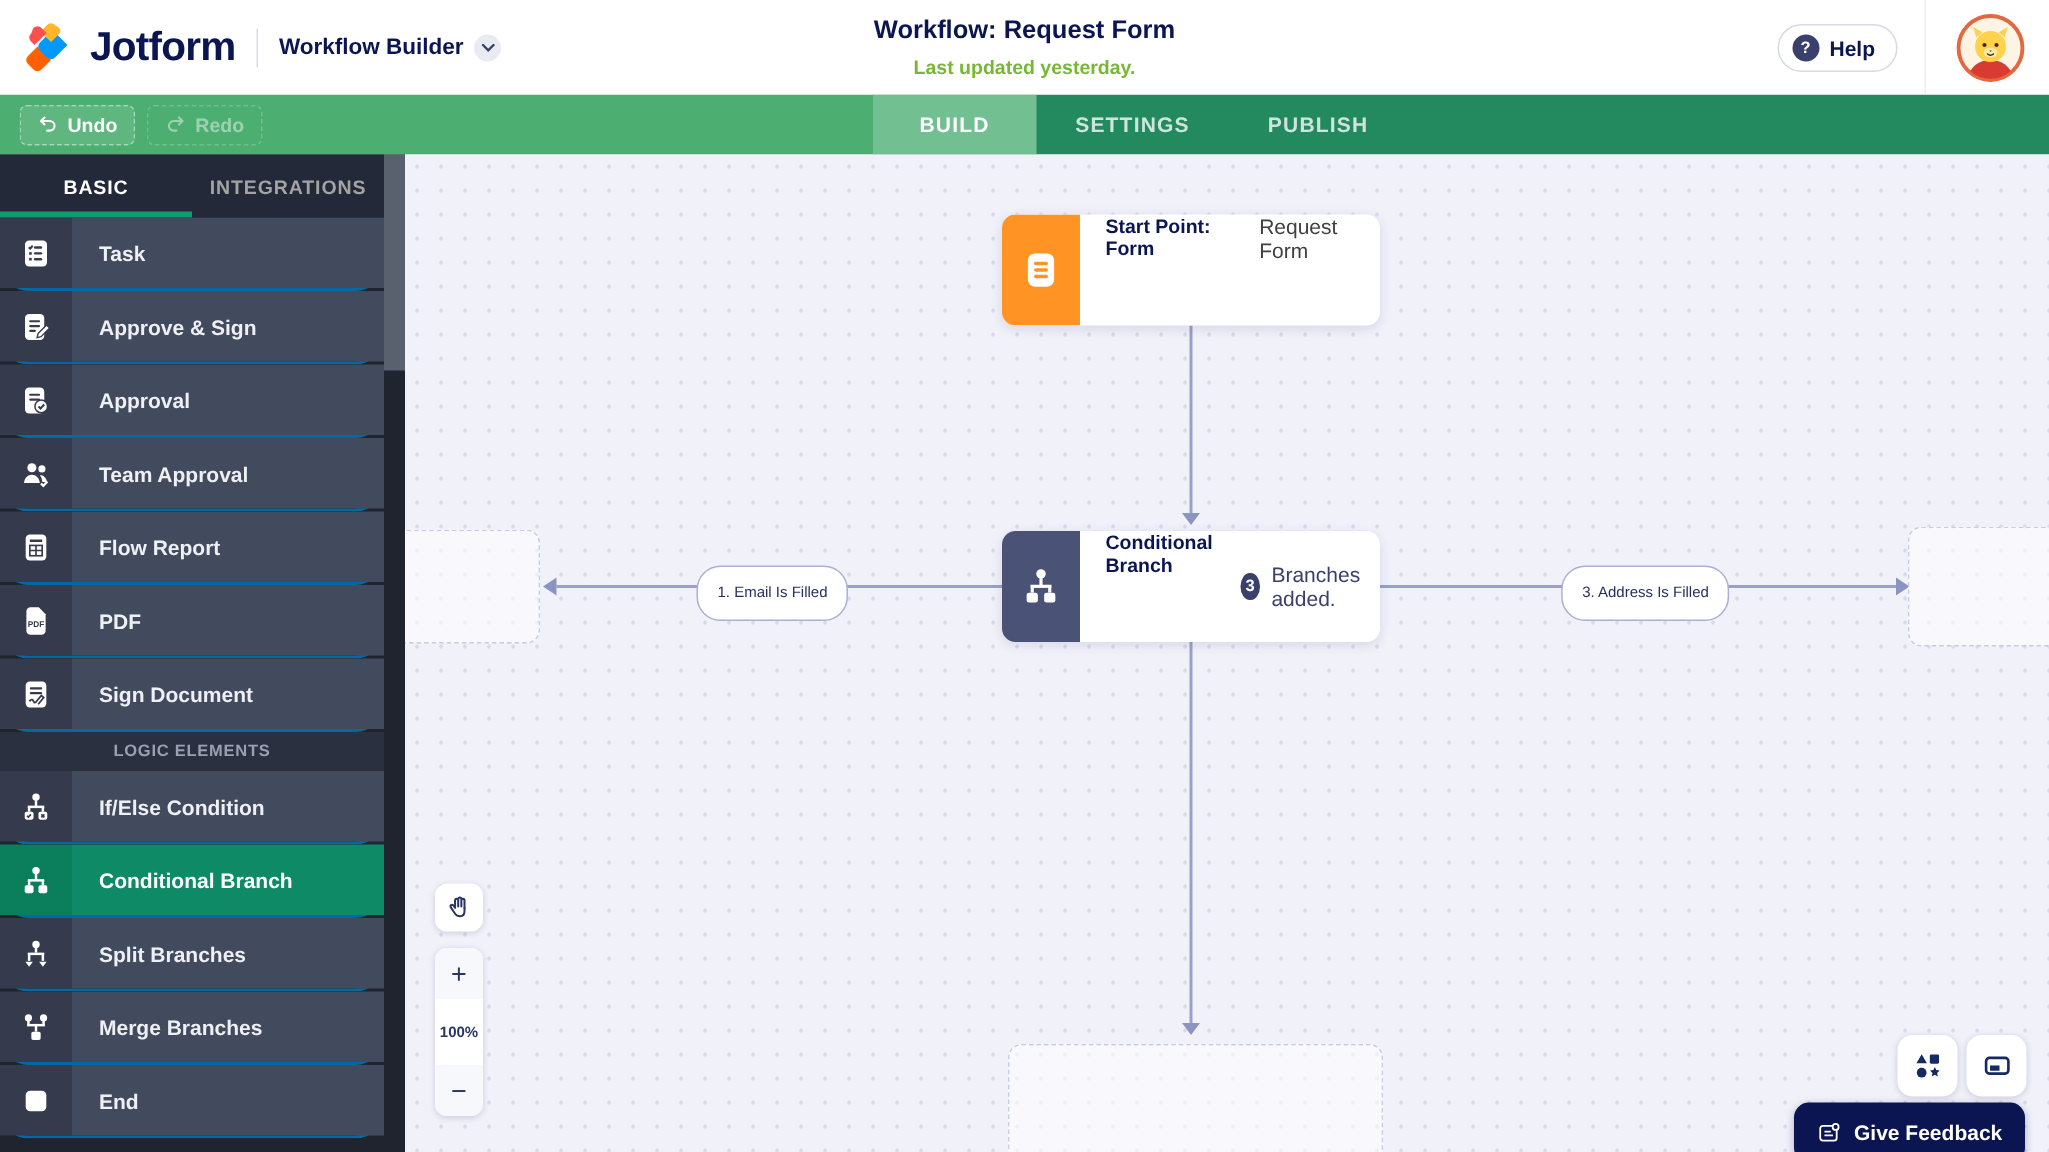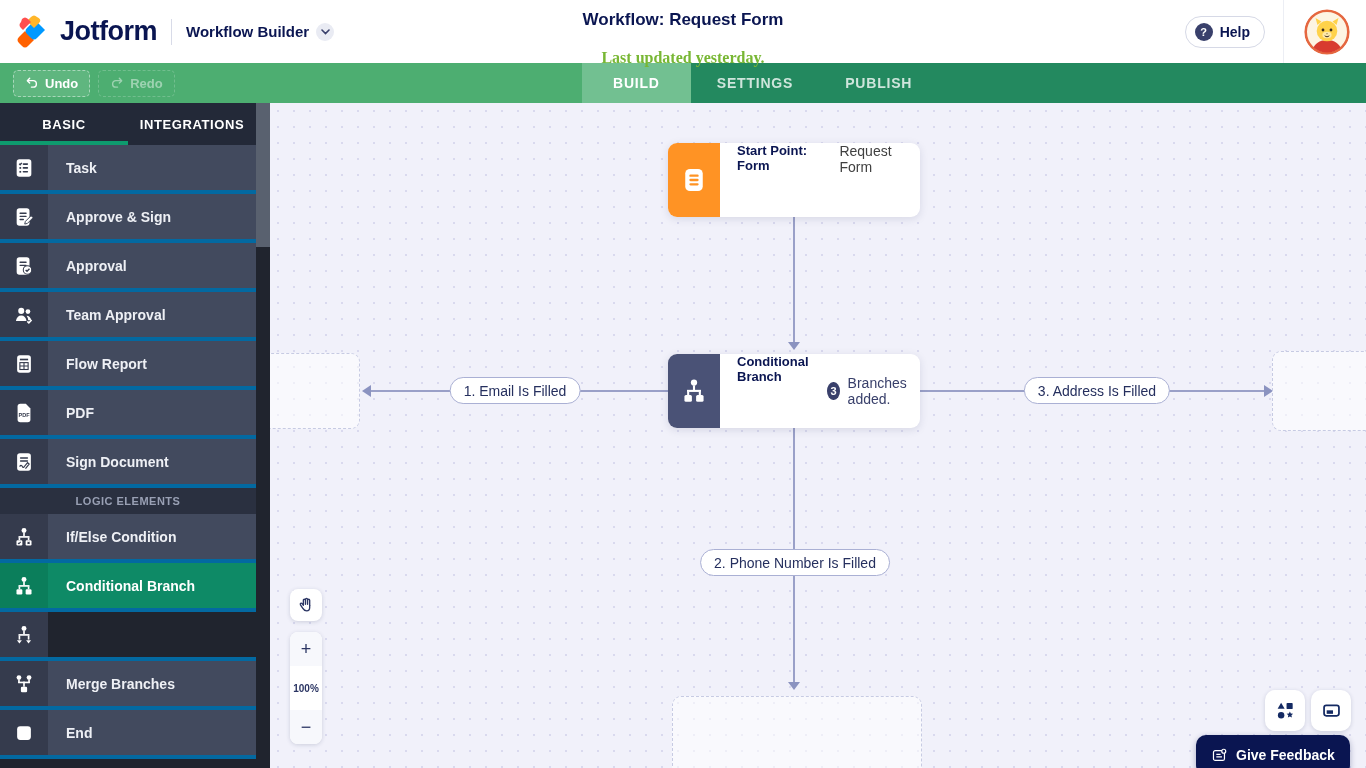--- a/index.html
+++ b/index.html
@@ -10,21 +10,21 @@
   .header{height:63px;position:relative;display:flex;align-items:center;background:#fff;}
   .brand-wrap{display:flex;align-items:center;padding-left:15px;}
   .brand-logo{width:36px;height:36px;margin-right:9px;}
   .brand-name{font-size:27px;font-weight:800;color:#0a1551;letter-spacing:-.5px;}
   .hdr-divider{width:1px;height:26px;background:#d8dbe8;margin:0 14px;}
   .product-name{font-size:15px;font-weight:600;color:#0a1551;}
   .chev-circle{width:18px;height:18px;border-radius:50%;background:#e9ebf3;display:flex;
     align-items:center;justify-content:center;margin-left:7px;cursor:pointer;}
   .hdr-center{position:absolute;left:0;right:0;top:10px;text-align:center;pointer-events:none;}
   .hdr-title{font-size:17px;font-weight:700;color:#0a1551;}
-  .hdr-sub{font-size:16px;font-weight:600;color:#78b734;margin-top:19px;font-family:Liberation Serif, serif;}
+  .hdr-sub{font-size:13px;font-weight:600;color:#78b734;margin-top:7px;}
   .hdr-right{position:absolute;right:0;top:0;height:63px;display:flex;align-items:center;}
   .help-btn{display:flex;align-items:center;gap:7px;border:1px solid #d6d9e6;border-radius:999px;
     padding:6px 14px 6px 9px;font-size:14px;font-weight:600;color:#0a1551;cursor:pointer;background:#fff;}
   .help-q{width:18px;height:18px;border-radius:50%;background:#39406b;color:#fff;font-size:11px;
     font-weight:700;display:flex;align-items:center;justify-content:center;}
   .hdr-vline{width:1px;height:63px;background:#eceef4;margin:0 20px 0 18px;}
   .avatar{width:46px;height:46px;margin-right:16px;cursor:pointer;border-radius:50%;}
 
   
   .toolbar{height:40px;display:flex;}
@@ -39,24 +39,24 @@
   .tb-tab.active{background:#72c091;color:#fff;padding:0 31px;text-align:center;}
 
   
   .main{display:flex;height:665px;}
 
   
   .sidebar{width:270px;background:#20242e;position:relative;flex-shrink:0;}
   .side-inner{width:256px;}
   .side-tabs{height:42px;background:#232938;display:flex;position:relative;}
   .side-tab{flex:1;display:flex;align-items:center;justify-content:center;font-size:13px;
-    font-weight:700;letter-spacing:.6px;cursor:pointer;color:#ffffff;}
+    font-weight:700;letter-spacing:.6px;cursor:pointer;color:#a3a3a3;}
   .side-tab.active{color:#fff;}
   .side-underline{position:absolute;left:0;bottom:0;width:128px;height:4px;background:#0e9b6e;}
-  .srow{display:flex;height:49px;border-bottom:4px solid #0369a1;cursor:pointer;}
+  .srow{display:flex;height:49px;border-bottom:2px solid #0369a1;cursor:pointer;border-radius:19px;}
   .srow .ic{width:48px;background:#353b4d;display:flex;align-items:center;justify-content:center;flex-shrink:0;}
   .srow .lb{flex:1;background:#424a5e;display:flex;align-items:center;padding-left:18px;
     color:#eef0f5;font-size:14px;font-weight:700;}
   .srow.selected .ic{background:#0b7e5b;}
   .srow.selected .lb{background:#0e8a66;color:#fff;}
   .srow svg{width:22px;height:22px;}
   .side-section{height:26px;background:#2a3040;color:#99a0b4;font-size:11px;font-weight:600;
     letter-spacing:.5px;display:flex;align-items:center;justify-content:center;}
   .sb-thumb{position:absolute;right:0;top:0;width:14px;height:144px;background:#59616f;cursor:pointer;}
 
@@ -71,22 +71,22 @@
   .ntitle{font-size:13px;font-weight:700;color:#0a1551;}
   .nsub{font-size:14px;color:#404040;}
   .badgerow{display:flex;align-items:center;gap:8px;font-size:14px;color:#39406b;}
   .badge{width:18px;height:18px;border-radius:50%;background:#39406b;color:#fff;font-size:11px;
     font-weight:700;display:flex;align-items:center;justify-content:center;}
   .edge{position:absolute;background:#9aa0c8;}
   .arrow{position:absolute;width:0;height:0;border-style:solid;}
   .arrow.down{border-width:8px 6px 0 6px;border-color:#8b93c0 transparent transparent transparent;}
   .arrow.left{border-width:6px 9px 6px 0;border-color:transparent #8b93c0 transparent transparent;}
   .arrow.right{border-width:6px 0 6px 9px;border-color:transparent transparent transparent #8b93c0;}
-  .pill{position:absolute;height:27px;background:#fff;border:1.5px solid #aab0d4;border-radius:16px;
-    display:flex;align-items:center;padding:0 13px;font-size:14px;color:#252f5e;white-space:nowrap;
+  .pill{position:absolute;height:37px;background:#fff;border:1.5px solid #aab0d4;border-radius:16px;
+    display:flex;align-items:center;padding:0 13px;font-size:10px;color:#252f5e;white-space:nowrap;
     transform:translateX(-50%);cursor:pointer;}
   .ph{position:absolute;border:1.5px dashed #c7cbe3;background:rgba(255,255,255,.55);border-radius:9px;cursor:pointer;}
 
   .hand-btn{position:absolute;left:20px;top:486px;width:32px;height:32px;background:#fff;border-radius:8px;
     box-shadow:0 1px 4px rgba(40,48,90,.18);display:flex;align-items:center;justify-content:center;cursor:pointer;}
   .zoom-group{position:absolute;left:20px;top:529px;width:32px;background:#fff;border-radius:8px;
     box-shadow:0 1px 4px rgba(40,48,90,.18);display:flex;flex-direction:column;align-items:stretch;}
   .zoom-btn{height:34px;display:flex;align-items:center;justify-content:center;font-size:18px;
     color:#2b3563;background:#f7f8fc;cursor:pointer;}
   .zoom-btn.zin{border-radius:8px 8px 0 0;}
@@ -317,20 +317,21 @@
             <svg viewBox="0 0 24 24" fill="#fff">
               <circle cx="12" cy="5" r="2.7"></circle>
               <rect x="11.1" y="7.4" width="1.8" height="3.6"></rect>
               <rect x="6" y="11" width="12" height="1.8"></rect>
               <rect x="6.1" y="12.6" width="1.8" height="4.4"></rect>
               <rect x="16.1" y="12.6" width="1.8" height="4.4"></rect>
               <path d="M7 21.2l-2.7-3.5h5.4z"></path>
               <path d="M17 21.2l-2.7-3.5h5.4z"></path>
             </svg>
           </div>
+        <div class="lb">Split Branches</div>
       </div>
       <div class="srow">
         <div class="ic">
             <svg viewBox="0 0 24 24" fill="#fff">
               <circle cx="6.5" cy="5" r="2.6"></circle>
               <circle cx="17.5" cy="5" r="2.6"></circle>
               <rect x="5.6" y="7.2" width="1.8" height="3.6"></rect>
               <rect x="16.6" y="7.2" width="1.8" height="3.6"></rect>
               <rect x="5.6" y="9.4" width="12.8" height="1.8"></rect>
               <rect x="11.1" y="9.4" width="1.8" height="5.6"></rect>
@@ -363,21 +364,20 @@
     <div class="arrow right" style="left:994px;top:282px;"></div>
 
     <div class="edge" style="left:523px;top:325px;width:2px;height:254px;"></div>
     <div class="arrow down" style="left:518px;top:579px;"></div>
 
     <div class="ph" style="left:-28px;top:250px;width:118px;height:76px;"></div>
     <div class="ph" style="left:1002px;top:248px;width:140px;height:80px;"></div>
     <div class="ph" style="left:402px;top:593px;width:250px;height:140px;"></div>
 
     <div class="pill" style="left:245px;top:274px;">1. Email Is Filled</div>
-    <div class="pill" style="left:525px;top:446px;">2. Phone Number Is Filled</div>
     <div class="pill" style="left:827px;top:274px;">3. Address Is Filled</div>
 
     <div class="node" style="left:398px;top:40px;">
       <div class="nic" style="background:#ff9324;">
         <svg viewBox="0 0 24 24">
             <rect x="4.5" y="2.5" width="15" height="19" rx="4" fill="#fff"></rect>
             <g fill="#ff9324">
               <rect x="8" y="7.3" width="8" height="2" rx="1"></rect>
               <rect x="8" y="11" width="8" height="2" rx="1"></rect>
               <rect x="8" y="14.7" width="8" height="2" rx="1"></rect>

